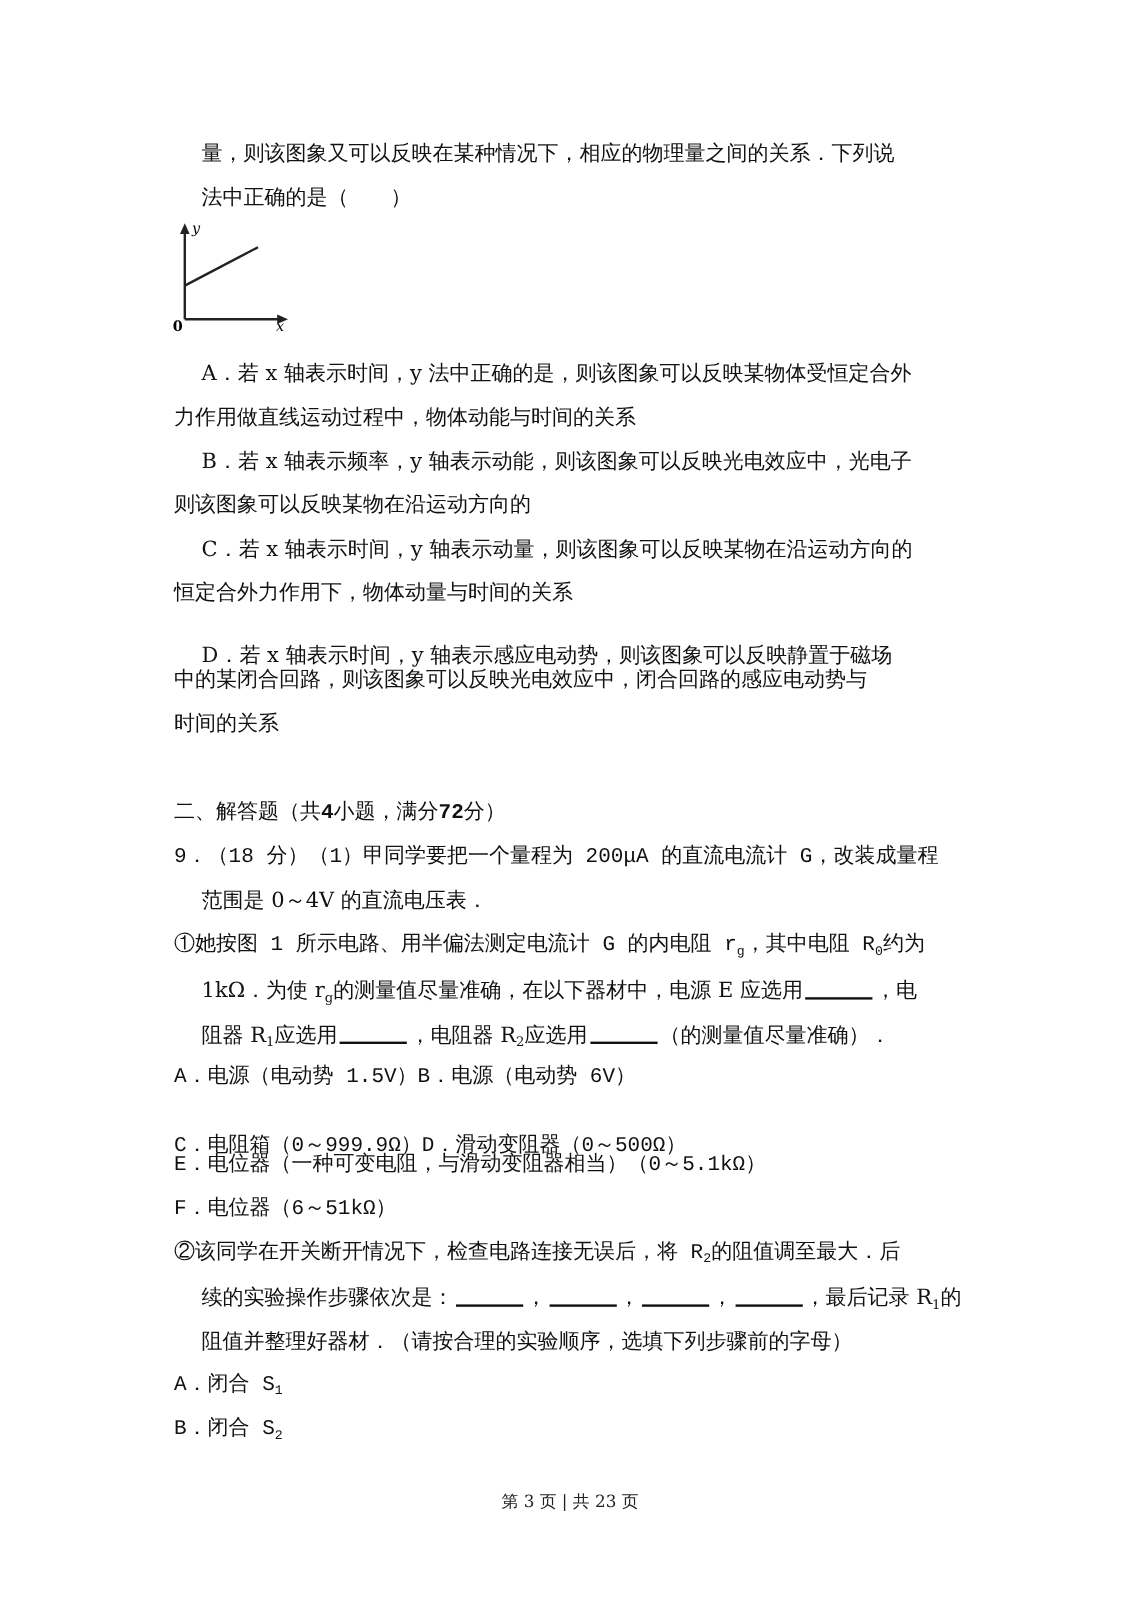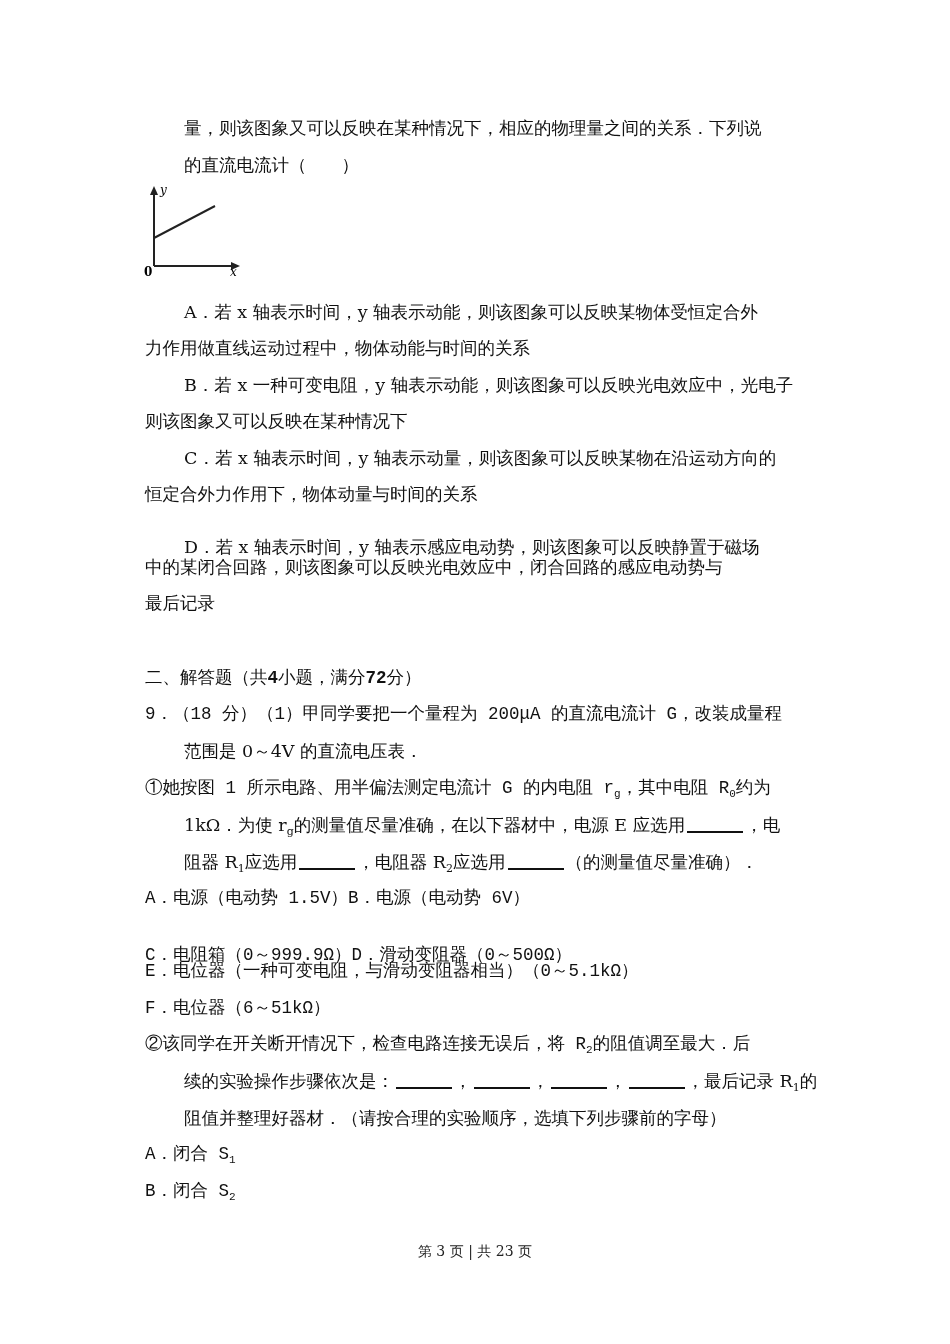--- a/index.html
+++ b/index.html
@@ -2,56 +2,56 @@
 <html><head>
   <meta charset="utf-8">
   <style>
     html, body { margin: 0; padding: 0; background: #ffffff; }
     body {
       width: 950px; height: 1344px; position: relative; overflow: hidden;
       font-family: "DejaVu Serif", "Liberation Serif", serif;
       color: #111111; font-size: 17.5px;
     }
     .line { position: absolute; left: 0; white-space: nowrap; line-height: 24px; }
-    .ind1 { left: 168px; margin-left: 16px; }
+    .ind1 { left: 168px; }
     .ind0 { left: 145px; font-family: Liberation Mono, monospace; }
     .sub { font-size: 11px; vertical-align: -4px; }
     .blank { display: inline-block; border-bottom: 2px solid #111; width: 56px; height: 18px; vertical-align: -2px; margin: 0 2px; }
     .b { font-weight: bold; }
     .graph { position: absolute; left: 140px; top: 182px; width: 110px; height: 96px; }
     .footer { position: absolute; top: 1243px; left: 0; width: 950px; text-align: center; font-size: 14px; color: #222; }
   </style>
 </head>
 <body>
 
 <div class="line ind1" style="top:116px">量，则该图象又可以反映在某种情况下，相应的物理量之间的关系．下列说</div>
-<div class="line ind1" style="top:153px">的直流电流计（　　）</div>
+<div class="line ind1" style="top:153px">法中正确的是（　　）</div>
 
 <div class="graph">
   <svg width="110" height="96" viewBox="0 0 110 96">
     <line x1="14" y1="84" x2="14" y2="8" stroke="#222" stroke-width="2"></line>
     <polygon points="14,4 10,13 18,13" fill="#222"></polygon>
     <line x1="14" y1="84" x2="96" y2="84" stroke="#222" stroke-width="2"></line>
     <polygon points="100,84 91,80 91,88" fill="#222"></polygon>
     <line x1="14" y1="56" x2="75" y2="24" stroke="#222" stroke-width="2"></line>
     <text x="20" y="12" font-size="12" font-style="italic" font-family="DejaVu Serif, serif">y</text>
     <text x="90" y="94" font-size="12" font-style="italic" font-family="DejaVu Serif, serif">x</text>
     <text x="4" y="94" font-size="12" font-weight="bold" font-family="DejaVu Serif, serif">0</text>
   </svg>
 </div>
 
-<div class="line ind1" style="top:300px">A．若 x 轴表示时间，y 轴表示动能，则该图象可以反映某物体受恒定合外</div>
+<div class="line ind1" style="top:300px">A．若 x 轴表示时间，y 法中正确的是，则该图象可以反映某物体受恒定合外</div>
 <div class="line ind0" style="top:337px">力作用做直线运动过程中，物体动能与时间的关系</div>
-<div class="line ind1" style="top:373px">B．若 x 一种可变电阻，y 轴表示动能，则该图象可以反映光电效应中，光电子</div>
-<div class="line ind0" style="top:410px">则该图象又可以反映在某种情况下</div>
+<div class="line ind1" style="top:373px">B．若 x 轴表示频率，y 轴表示动能，则该图象可以反映光电效应中，光电子</div>
+<div class="line ind0" style="top:410px">则该图象可以反映某物在沿运动方向的</div>
 <div class="line ind1" style="top:446px">C．若 x 轴表示时间，y 轴表示动量，则该图象可以反映某物在沿运动方向的</div>
 <div class="line ind0" style="top:483px">恒定合外力作用下，物体动量与时间的关系</div>
 <div class="line ind1" style="top:535px">D．若 x 轴表示时间，y 轴表示感应电动势，则该图象可以反映静置于磁场</div>
 <div class="line ind0" style="top:556px">中的某闭合回路，则该图象可以反映光电效应中，闭合回路的感应电动势与</div>
-<div class="line ind0" style="top:592px">最后记录</div>
+<div class="line ind0" style="top:592px">时间的关系</div>
 
 <div class="line ind0" style="top:666px">
   <span>二、解答题（共</span><span class="b">4</span><span>小题，满分</span><span class="b">72</span><span>分）</span>
 </div>
 
 <div class="line ind0" style="top:702px">9．（18 分）（1）甲同学要把一个量程为 200μA 的直流电流计 G，改装成量程</div>
 <div class="line ind1" style="top:739px">范围是 0～4V 的直流电压表．</div>
 
 <div class="line ind0" style="top:776px">
   <span>①她按图 1 所示电路、用半偏法测定电流计 G 的内电阻 r</span><span class="sub">g</span><span>，其中电阻 R</span><span class="sub">0</span><span>约为</span>

